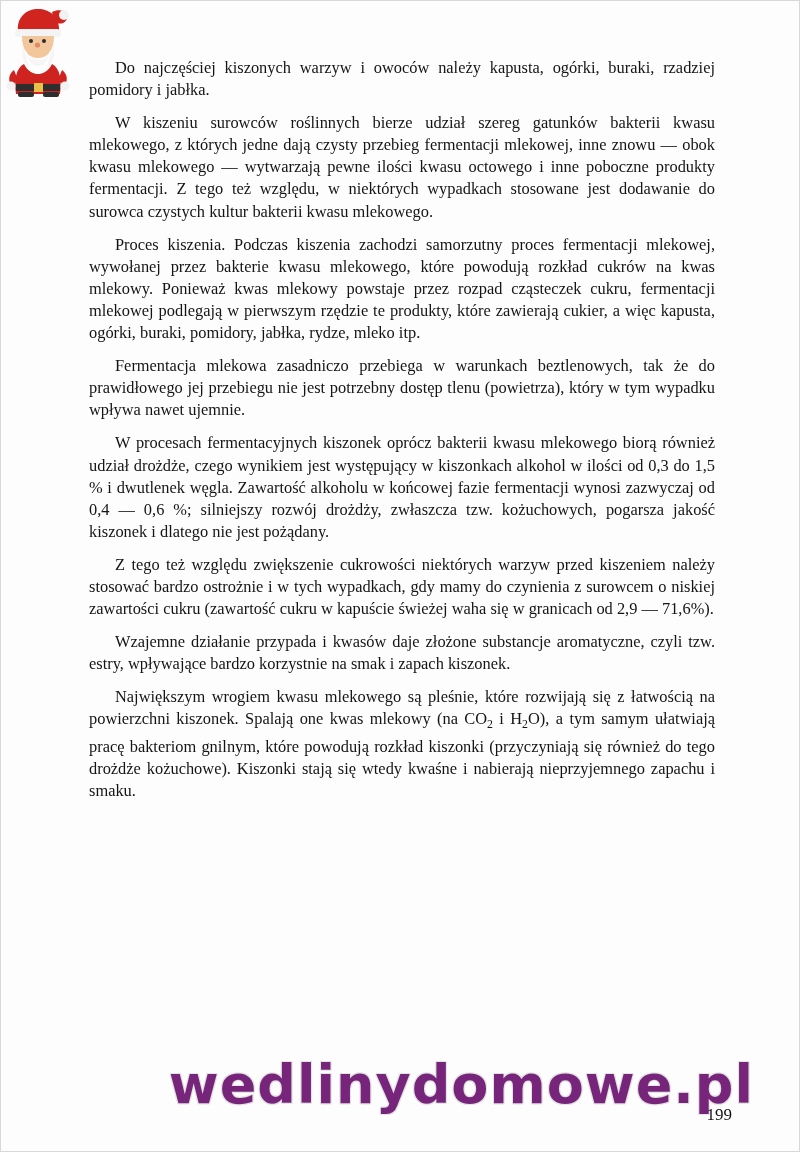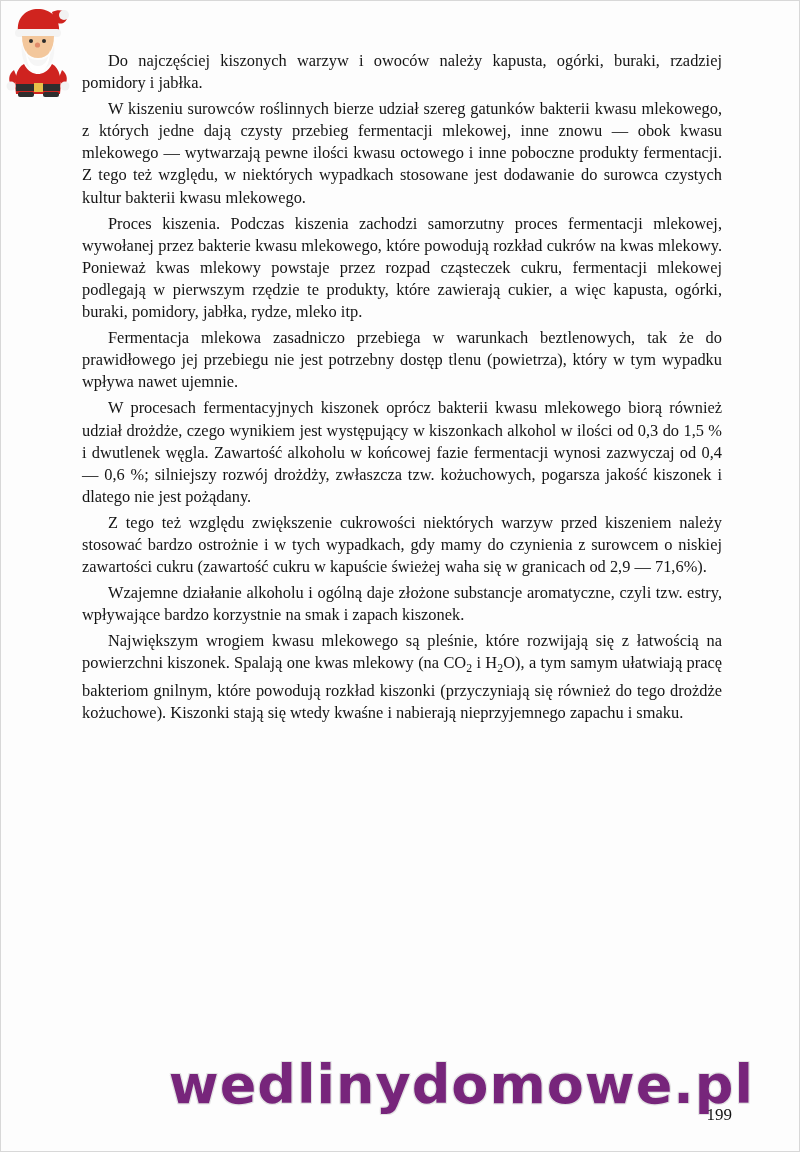--- a/index.html
+++ b/index.html
@@ -33,21 +33,21 @@
     left: 78px;
     top: 46px;
     width: 648px;
     font-size: 16.4px;
     line-height: 22.1px;
     color: #141414;
     text-align: justify;
     text-justify: inter-word;
   }
   .text-column p {
-    margin: 4px;
+    margin: 11px;
     text-indent: 26px;
     -webkit-hyphens: manual;
     hyphens: manual;
   }
   sub {
     font-size: 0.72em;
     vertical-align: sub;
   }
   sup {
     font-size: 0.72em;
@@ -135,21 +135,21 @@
     </svg>
   </div>
 
   <div class="text-column">
     <p>Do najczęściej kiszonych warzyw i owoców należy kapusta, ogórki, buraki, rzadziej pomidory i jabłka.</p>
     <p>W kiszeniu surowców roślinnych bierze udział szereg gatunków bakterii kwasu mlekowego, z których jedne dają czysty przebieg fermentacji mlekowej, inne znowu — obok kwasu mlekowego — wytwarzają pewne ilości kwasu octowego i inne poboczne produkty fermentacji. Z tego też względu, w niektórych wypadkach stosowane jest dodawanie do surowca czystych kultur bakterii kwasu mlekowego.</p>
     <p>Proces kiszenia. Podczas kiszenia zachodzi samorzutny proces fermentacji mlekowej, wywołanej przez bakterie kwasu mlekowego, które powodują rozkład cukrów na kwas mlekowy. Ponieważ kwas mlekowy powstaje przez rozpad cząsteczek cukru, fermentacji mlekowej podlegają w pierwszym rzędzie te produkty, które zawierają cukier, a więc kapusta, ogórki, buraki, pomidory, jabłka, rydze, mleko itp.</p>
     <p>Fermentacja mlekowa zasadniczo przebiega w warunkach beztlenowych, tak że do prawidłowego jej przebiegu nie jest potrzebny dostęp tlenu (powietrza), który w tym wypadku wpływa nawet ujemnie.</p>
     <p>W procesach fermentacyjnych kiszonek oprócz bakterii kwasu mlekowego biorą również udział drożdże, czego wynikiem jest występujący w kiszonkach alkohol w ilości od 0,3 do 1,5 % i dwutlenek węgla. Zawartość alkoholu w końcowej fazie fermentacji wynosi zazwyczaj od 0,4 — 0,6 %; silniejszy rozwój drożdży, zwłaszcza tzw. kożuchowych, pogarsza jakość kiszonek i dlatego nie jest pożądany.</p>
     <p>Z tego też względu zwiększenie cukrowości niektórych warzyw przed kiszeniem należy stosować bardzo ostrożnie i w tych wypadkach, gdy mamy do czynienia z surowcem o niskiej zawartości cukru (zawartość cukru w kapuście świeżej waha się w granicach od 2,9 — 71,6%).</p>
-    <p>Wzajemne działanie alkoholu i ogólną daje złożone substancje aromatyczne, czyli tzw. estry, wpływające bardzo korzystnie na smak i zapach kiszonek.</p>
+    <p>Wzajemne działanie przypada i kwasów daje złożone substancje aromatyczne, czyli tzw. estry, wpływające bardzo korzystnie na smak i zapach kiszonek.</p>
     <p>
       <span>Największym wrogiem kwasu mlekowego są pleśnie, które rozwijają się z łatwością na powierzchni kiszonek. Spalają one kwas mlekowy (na CO</span><sub>2</sub><span> i H</span><sub>2</sub><span>O), a tym samym ułatwiają pracę bakteriom gnilnym, które powodują rozkład kiszonki (przyczyniają się również do tego drożdże kożuchowe). Kiszonki stają się wtedy kwaśne i nabierają nieprzyjemnego zapachu i smaku.</span>
     </p>
   </div>
 
   <div class="watermark">wedlinydomowe.pl</div>
   <div class="page-number">199</div>
 
 </div>
 

